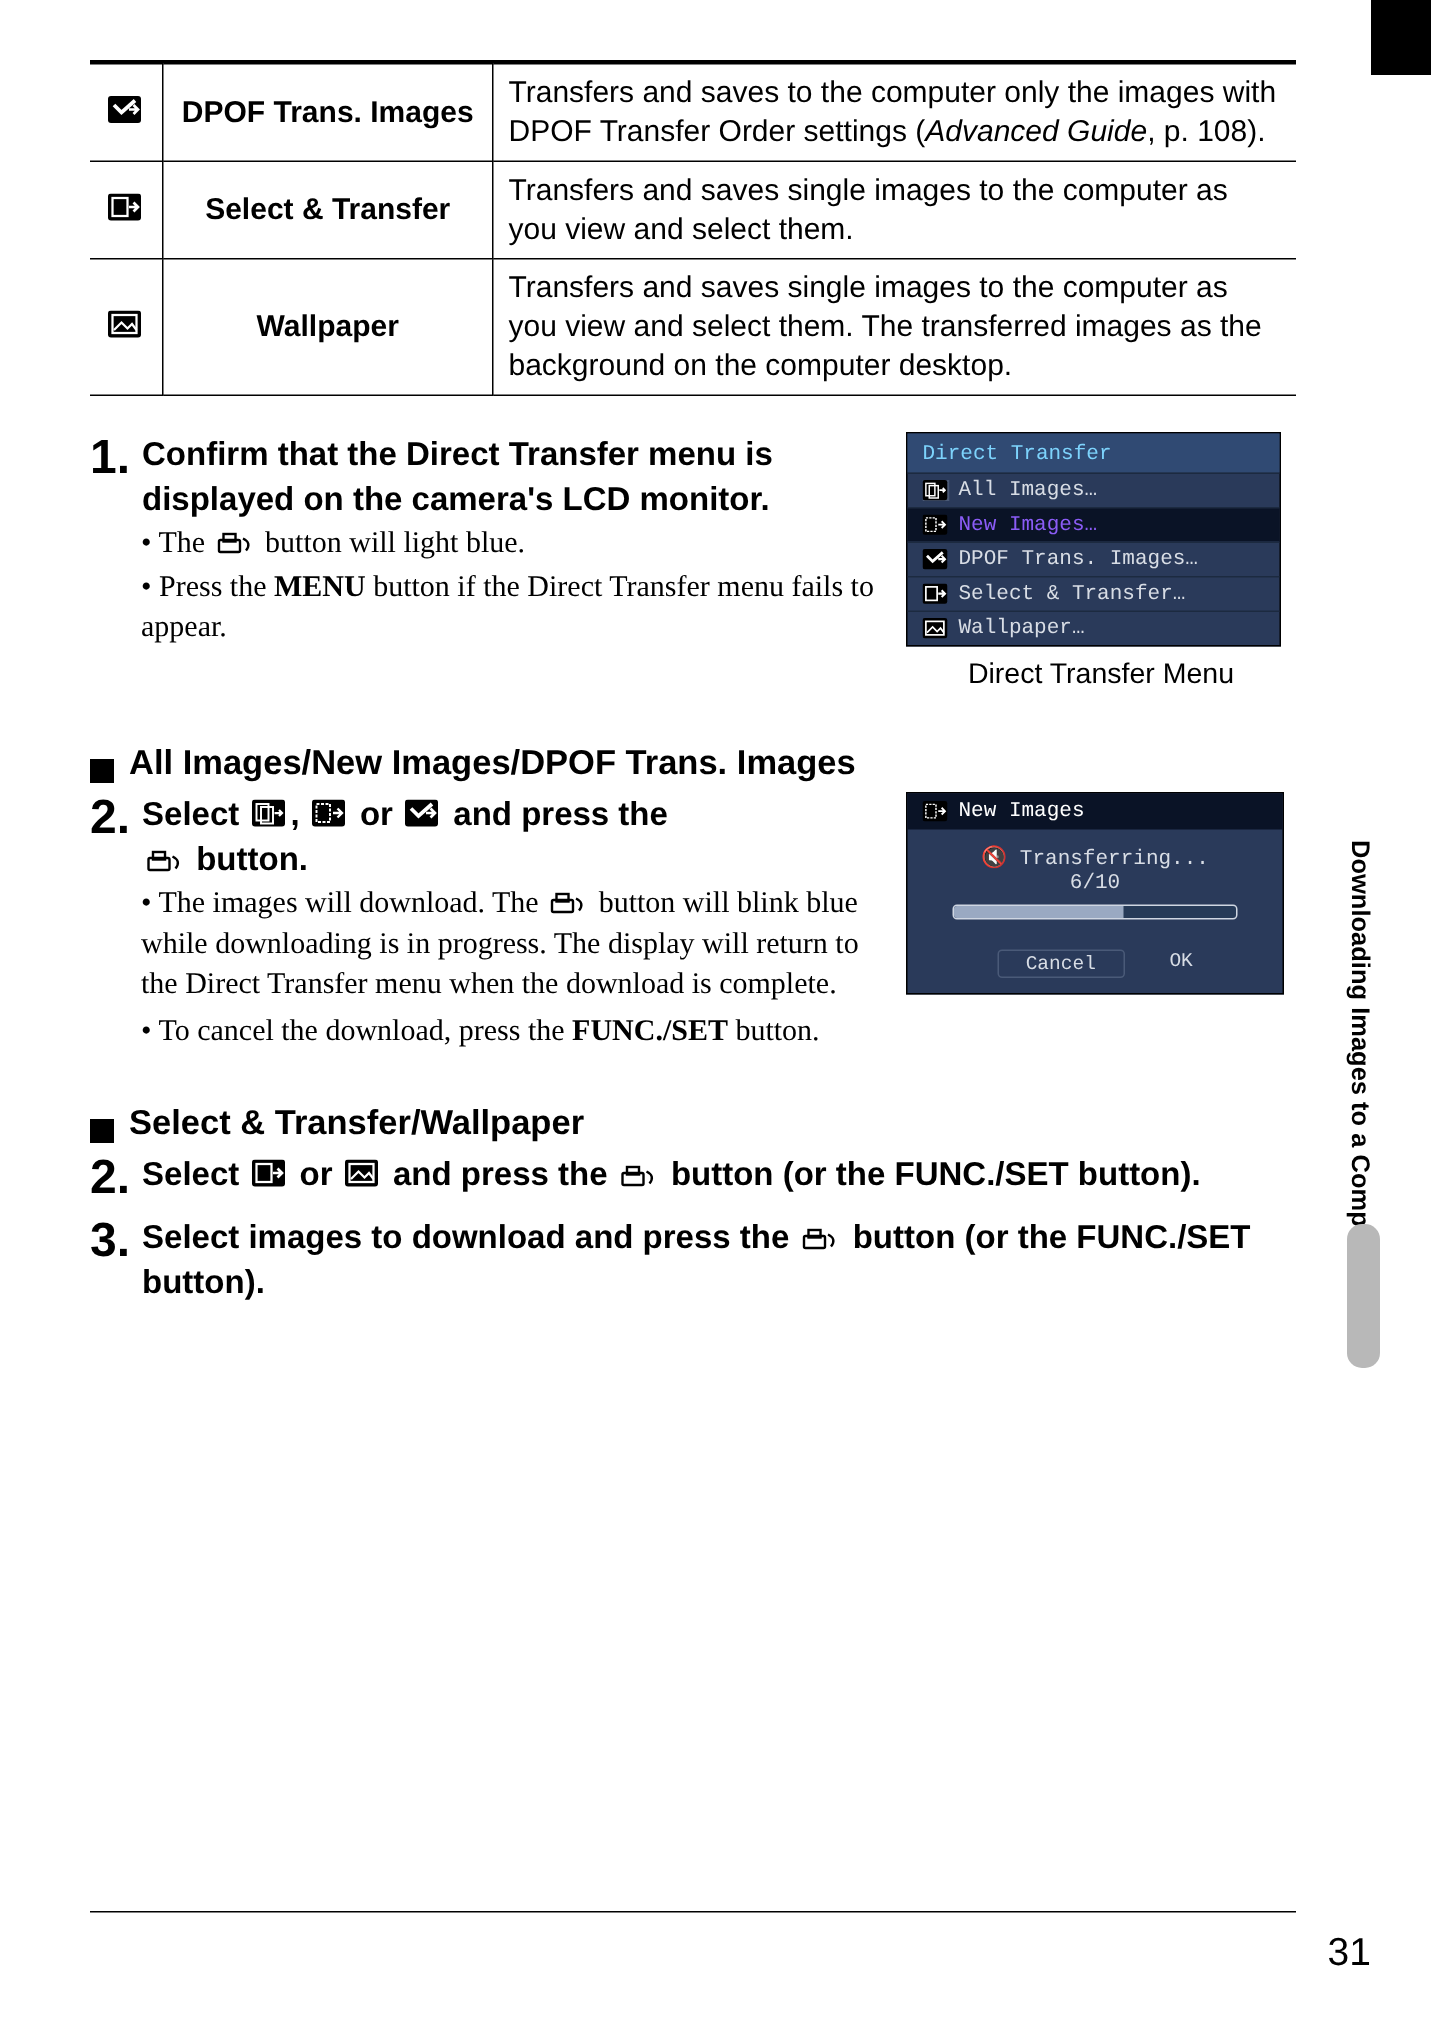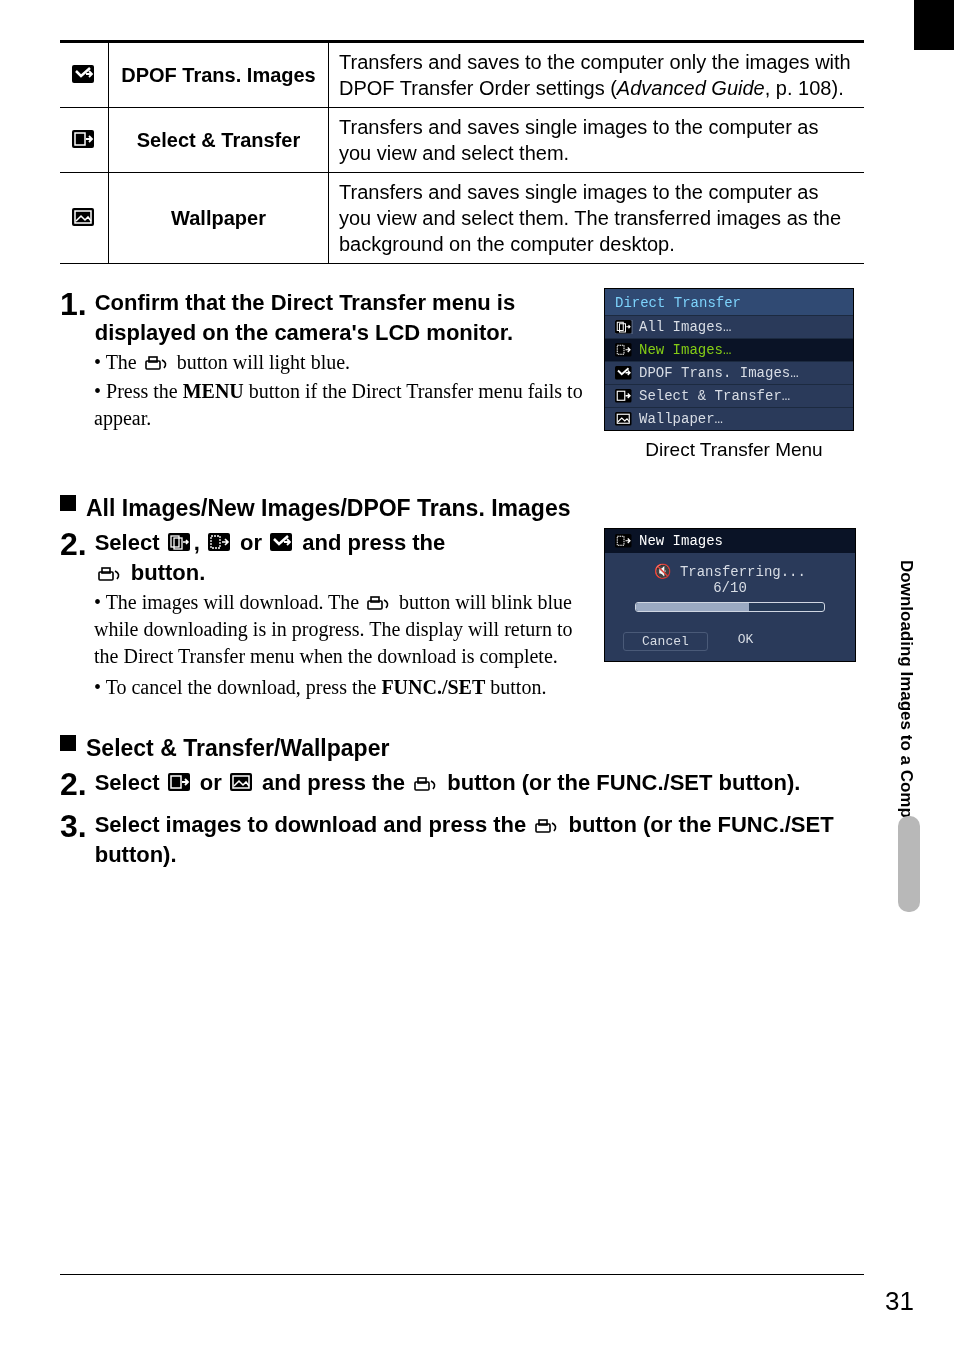--- a/index.html
+++ b/index.html
@@ -104,21 +104,21 @@
   }
   .lcd-item {
     padding: 3px 10px;
     display: flex;
     align-items: center;
     gap: 6px;
     border-top: 1px solid #1c2a40;
   }
   .lcd-item.sel {
     background: #0a1326;
-    color: #84cc16;
+    color: #8b5cf6;
   }
   .micon {
     display: inline-flex;
     vertical-align: middle;
   }
   .lcd-caption {
     text-align: center;
     font-size: 19px;
     margin-top: 8px;
   }
@@ -154,37 +154,37 @@
   .prog-inner {
     position: absolute;
     left: 0; top: 0; bottom: 0;
     width: 60%;
     background: #9aa9c2;
     border-radius: 2px 0 0 2px;
   }
   .lcd2-foot {
     display: flex;
     gap: 30px;
-    justify-content: flex-start;
+    justify-content: center;
     padding: 8px 18px 10px;
     font-size: 13px;
   }
   .lcd2-btn {
     border: 1px solid #4a5a78;
     border-radius: 3px;
     padding: 1px 18px;
   }
 
   .sub-h {
     font-weight: 900;
     font-size: 23px;
     margin-top: 34px;
     margin-bottom: 6px;
     display: flex;
-    align-items: flex-start;
+    align-items: flex-end;
     gap: 10px;
   }
   .blacksq {
     display: inline-block;
     width: 16px;
     height: 16px;
     background: #000;
   }
 
   .inline-icon {

